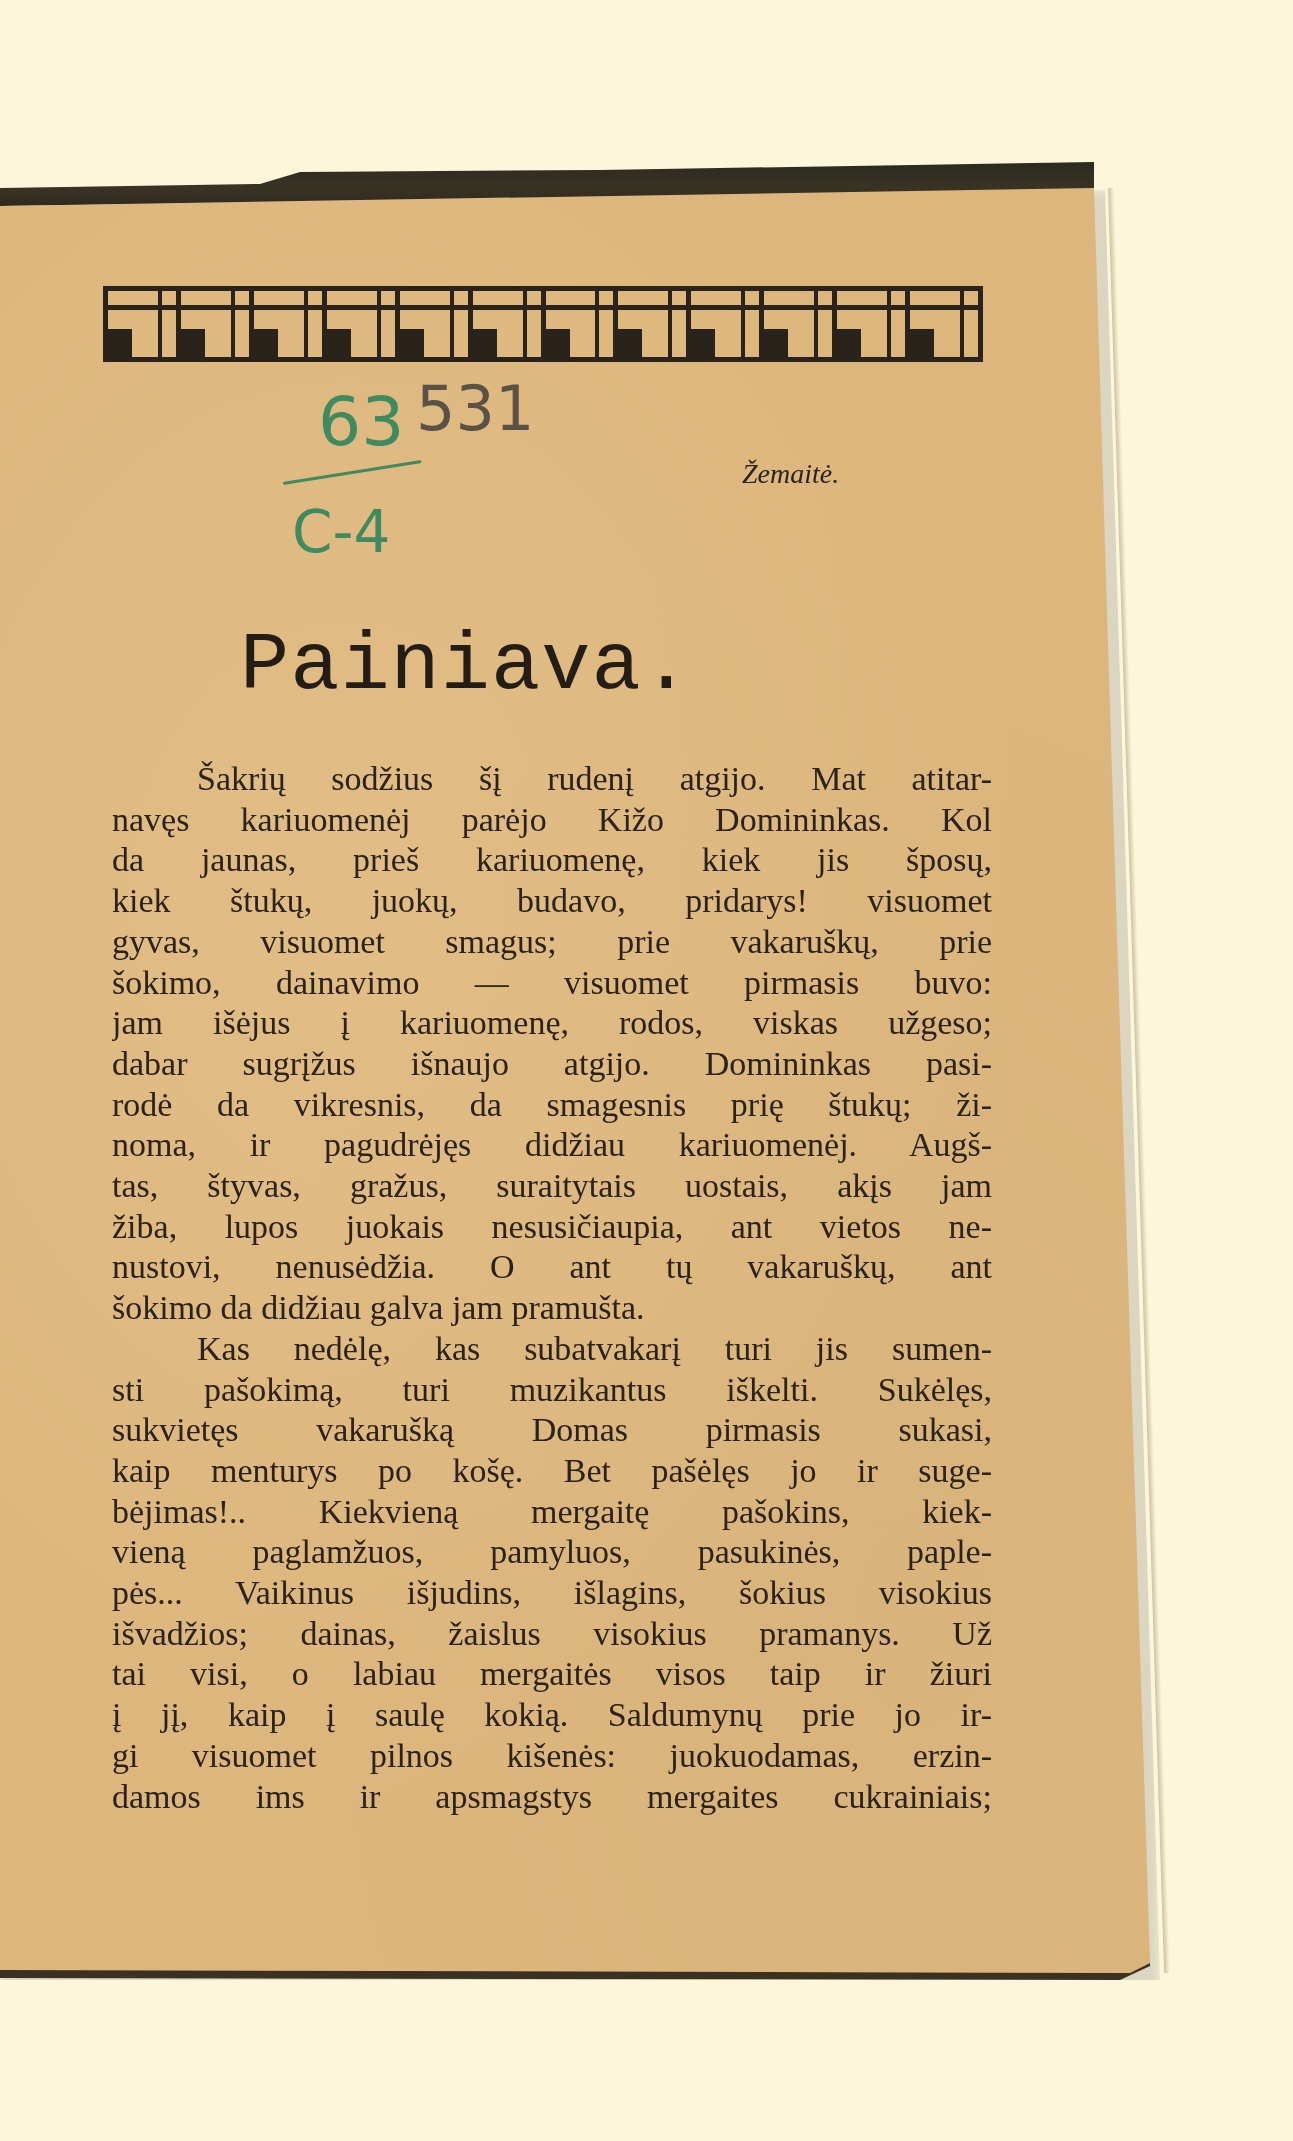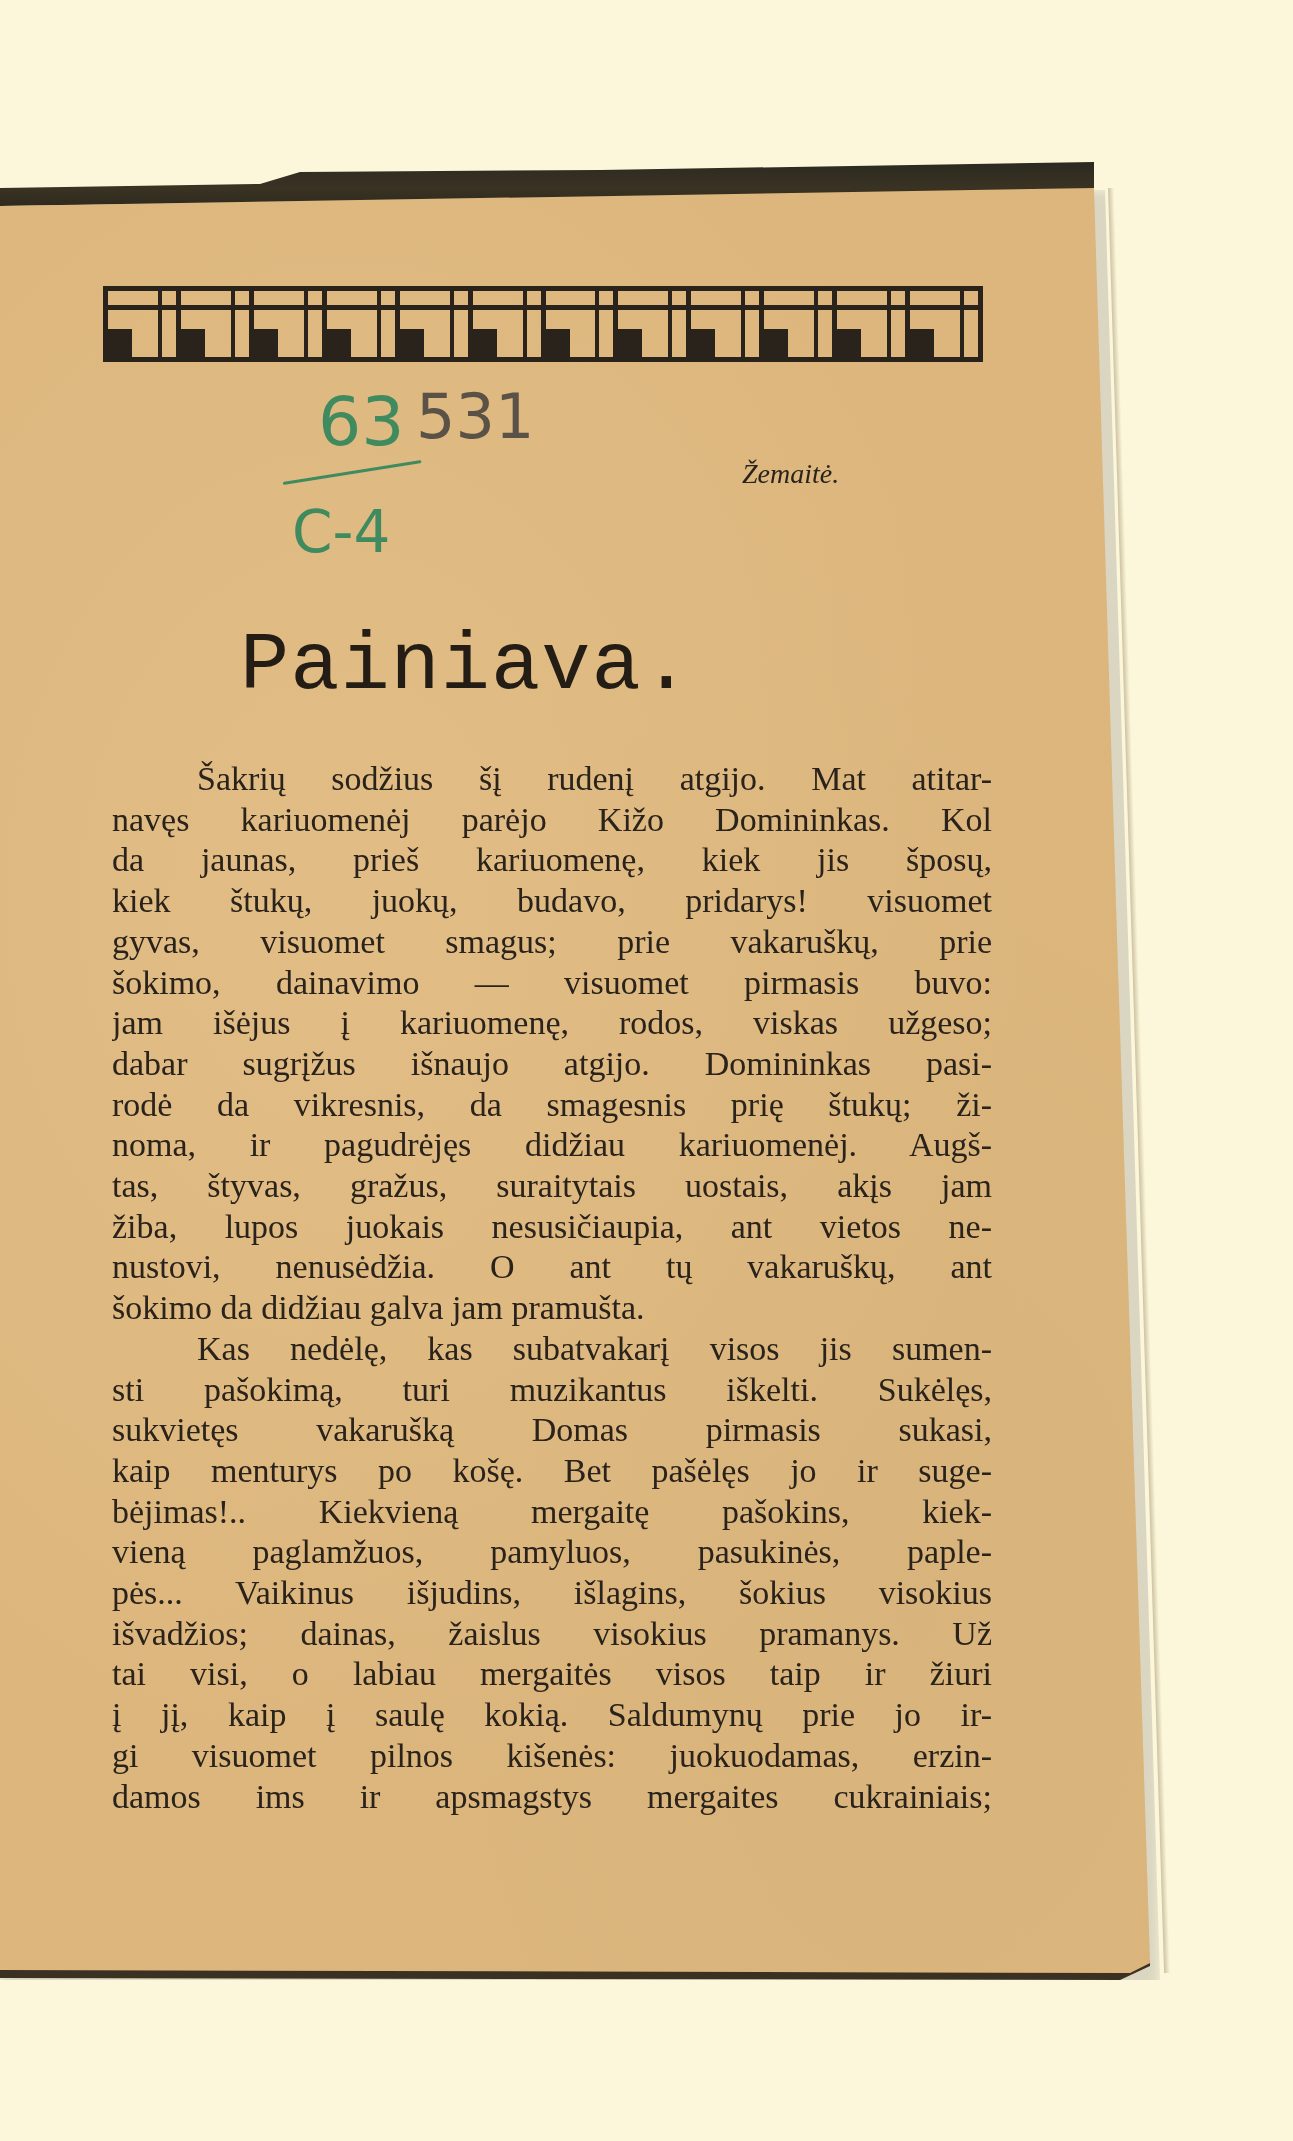--- a/index.html
+++ b/index.html
@@ -45,21 +45,21 @@
     flex: 1; position: relative; border: 5px solid #2a231b; border-right-width: 0;
     box-sizing: border-box;
   }
   .tile:last-child { border-right-width: 5px; }
   .tile .hbar { position: absolute; left: 0; right: 0; top: 14px; height: 5px; background: #2a231b; }
   .tile .vbar { position: absolute; top: 0; bottom: 0; right: 14px; width: 4px; background: #2a231b; }
   .tile .blk  { position: absolute; left: 0; bottom: 0; width: 24px; height: 28px; background: #2a231b; }
 
   .hand { position: absolute; font-family: "DejaVu Sans", sans-serif; line-height: 1; }
   .hand-green { color: #3f8a5f; }
-  .hand-pencil { color: #5a5246; margin-top: 8px; }
+  .hand-pencil { color: #5a5246; }
   .num1 { left: 318px; top: 388px; font-size: 68px; }
   .num2 { left: 416px; top: 378px; font-size: 62px; }
   .hand-line {
     position: absolute; left: 283px; top: 482px; width: 140px; height: 3px;
     background: #3f8a5f; transform: rotate(-9deg); transform-origin: left;
     border-radius: 2px;
   }
   .shelf { left: 292px; top: 503px; font-size: 58px; }
 
   .author {
@@ -171,21 +171,21 @@
     <span class="line">jam išėjus į kariuomenę, rodos, viskas užgeso;</span>
     <span class="line">dabar sugrįžus išnaujo atgijo. Domininkas pasi-</span>
     <span class="line">rodė da vikresnis, da smagesnis prię štukų; ži-</span>
     <span class="line">noma, ir pagudrėjęs didžiau kariuomenėj. Augš-</span>
     <span class="line">tas, štyvas, gražus, suraitytais uostais, akįs jam</span>
     <span class="line">žiba, lupos juokais nesusičiaupia, ant vietos ne-</span>
     <span class="line">nustovi, nenusėdžia. O ant tų vakaruškų, ant</span>
     <span class="line last">šokimo da didžiau galva jam pramušta.</span>
   </div>
   <div>
-    <span class="line indent">Kas nedėlę, kas subatvakarį visos jis sumen-</span>
+    <span class="line indent">Kas nedėlę, kas subatvakarį turi jis sumen-</span>
     <span class="line">sti pašokimą, turi muzikantus iškelti. Sukėlęs,</span>
     <span class="line">sukvietęs vakarušką Domas pirmasis sukasi,</span>
     <span class="line">kaip menturys po košę. Bet pašėlęs jo ir suge-</span>
     <span class="line">bėjimas!.. Kiekvieną mergaitę pašokins, kiek-</span>
     <span class="line">vieną paglamžuos, pamyluos, pasukinės, paple-</span>
     <span class="line">pės... Vaikinus išjudins, išlagins, šokius visokius</span>
     <span class="line">išvadžios; dainas, žaislus visokius pramanys. Už</span>
     <span class="line">tai visi, o labiau mergaitės visos taip ir žiuri</span>
     <span class="line">į jį, kaip į saulę kokią. Saldumynų prie jo ir-</span>
     <span class="line">gi visuomet pilnos kišenės: juokuodamas, erzin-</span>

